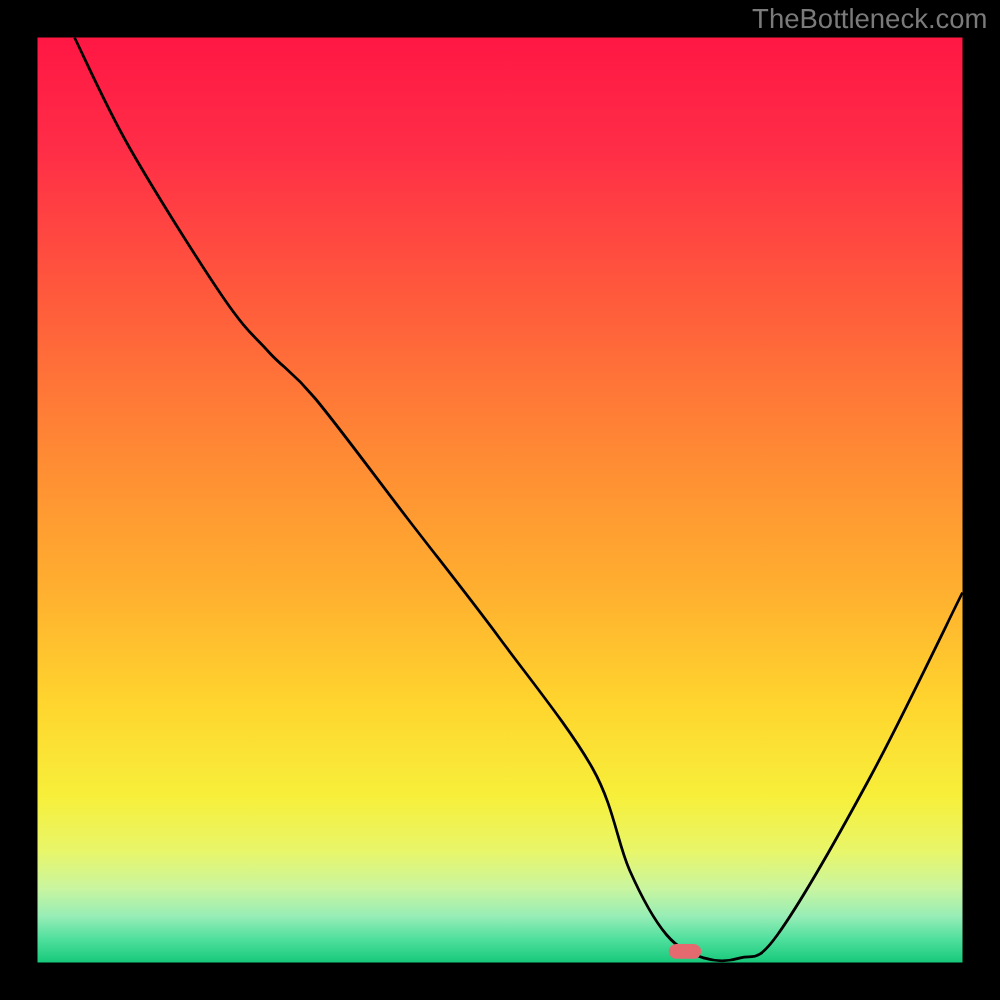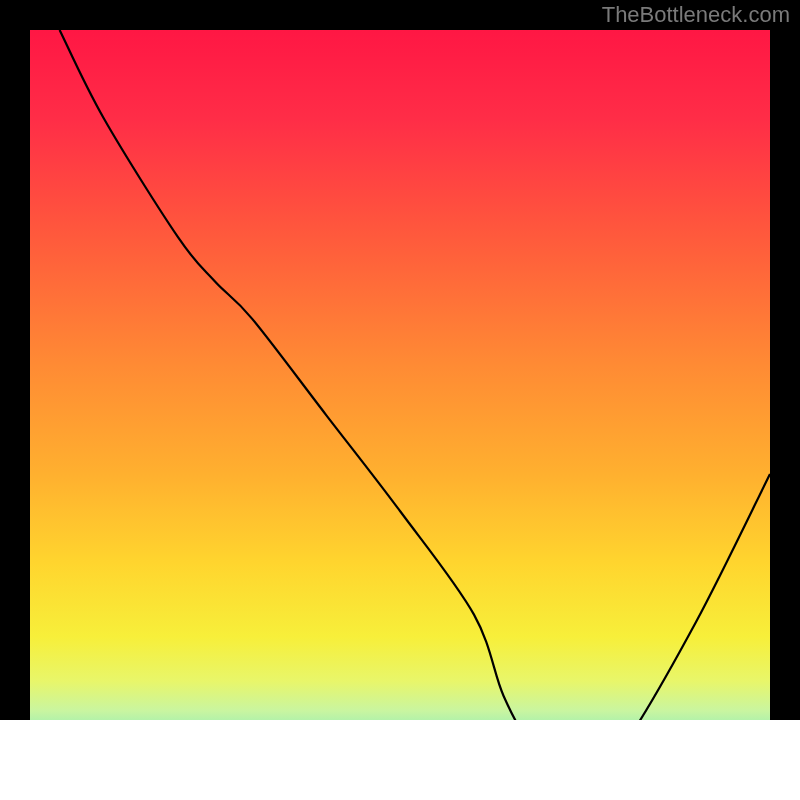--- a/index.html
+++ b/index.html
@@ -3,21 +3,21 @@
 <meta charset="utf-8">
 <style>
   body {
     margin: 0;
     padding: 0;
     background: #fff;
     font-family: Arial, sans-serif;
   }
   .chart-container {
     width: 800px;
-    height: 720px;
+    height: 800px;
     position: relative;
   }
   .watermark {
     position: absolute;
     top: 2px;
     right: 10px;
     font-size: 22px;
     color: #7a7a7a;
     font-family: Arial, sans-serif;
     z-index: 10;

